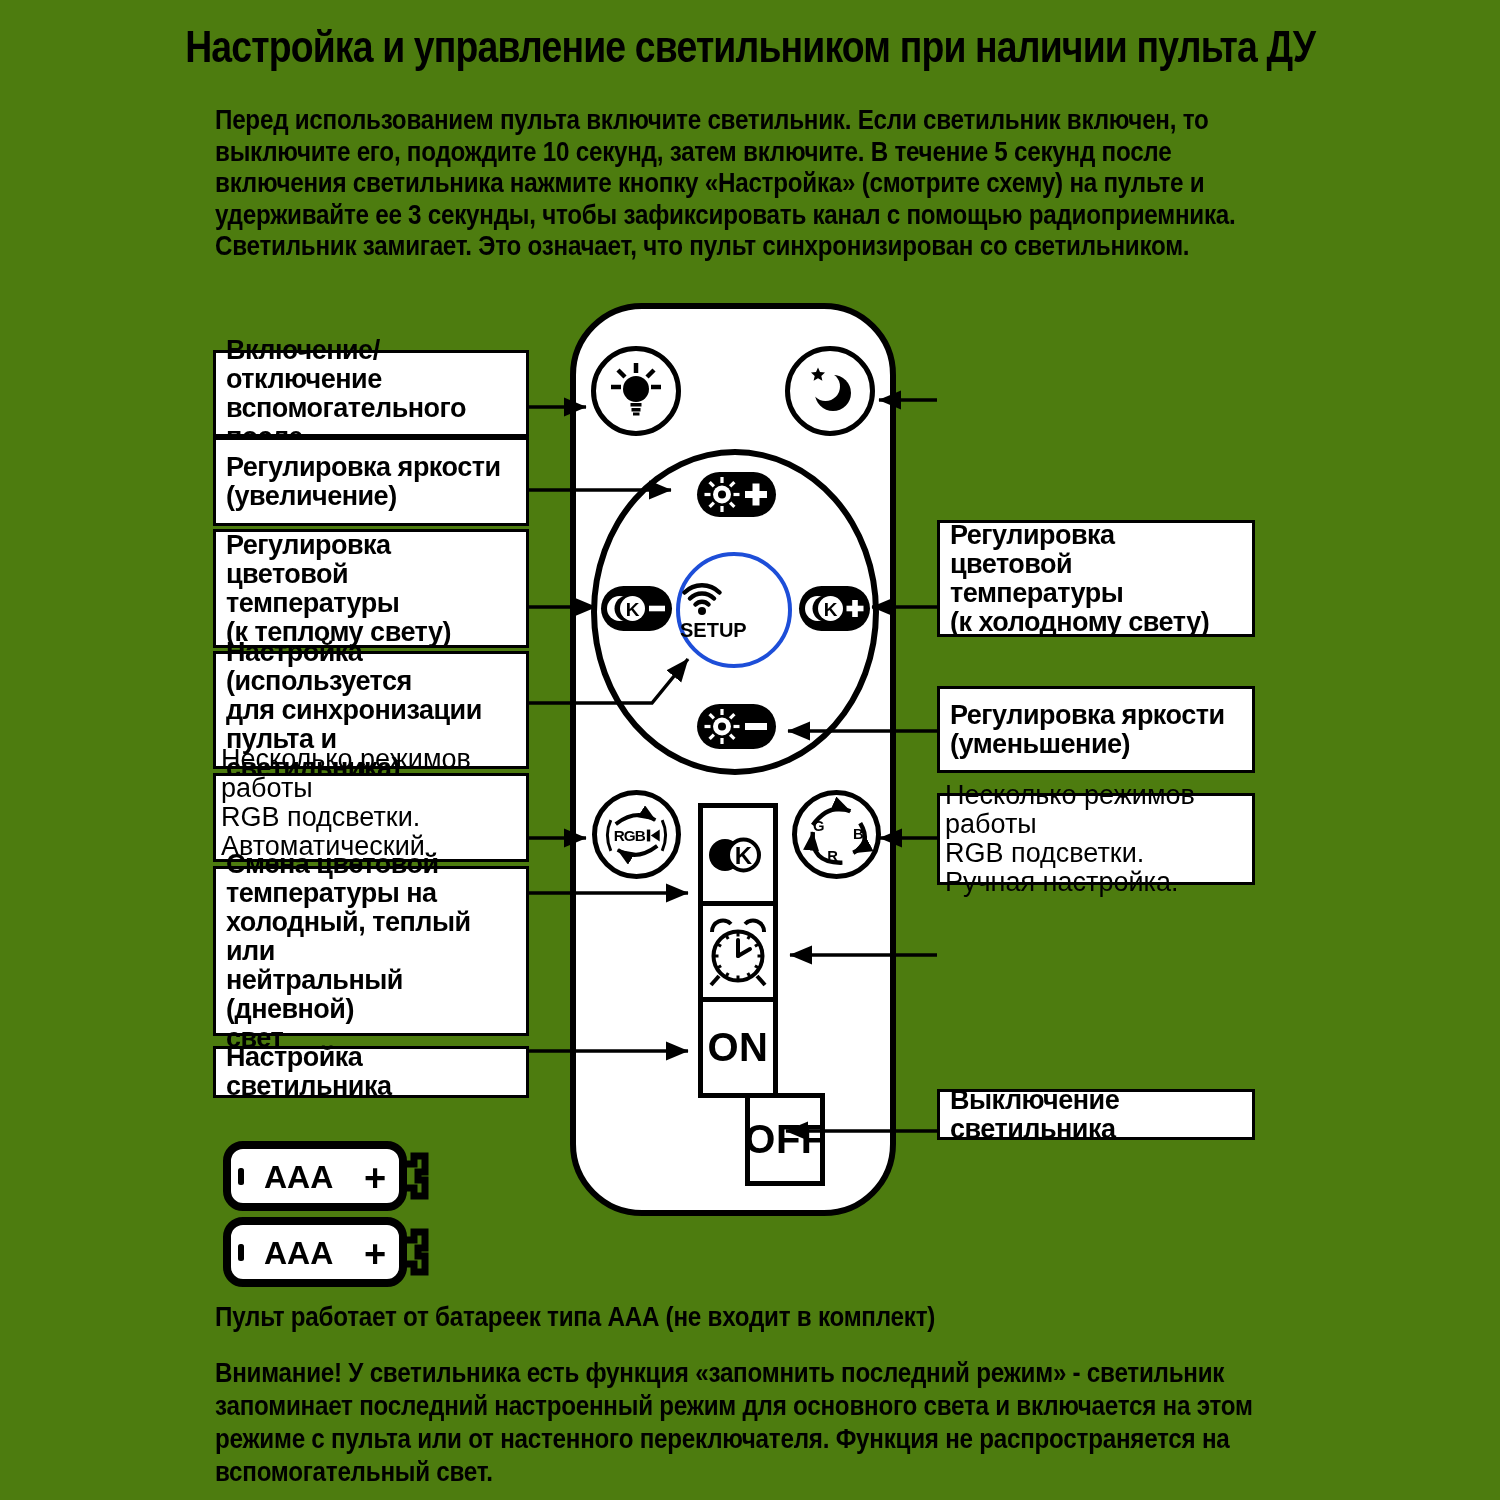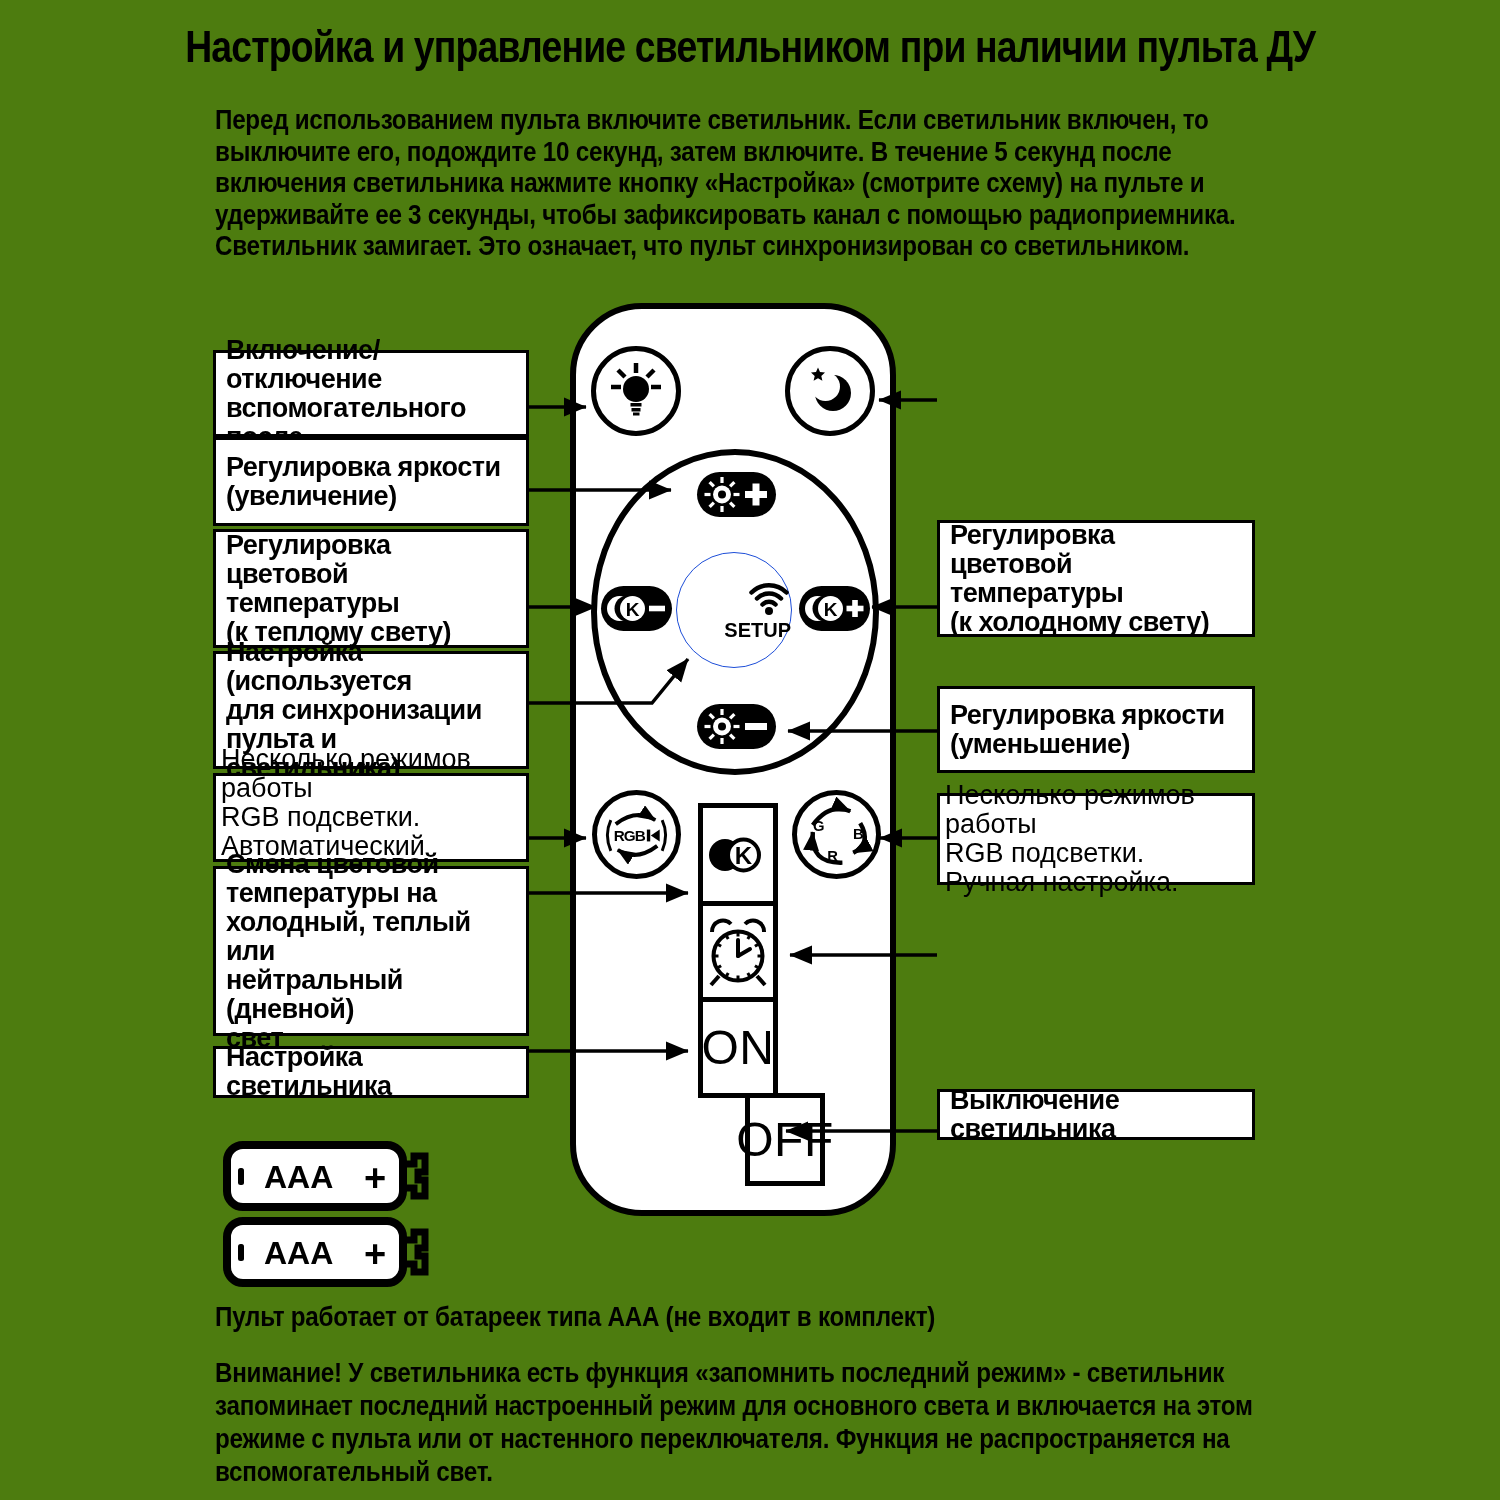--- a/index.html
+++ b/index.html
@@ -12,25 +12,25 @@
   .callout{border:3px solid #000;background:#fff;display:flex;align-items:center;
            padding:4px 10px;font-size:27px;line-height:29px;font-weight:bold;letter-spacing:-0.5px;}
   .callout span{white-space:pre-line;}
   .callout.reg{font-weight:normal;padding:2px 5px;letter-spacing:0;}
   .callout.top{align-items:flex-start;padding-top:6px;padding-left:16px;}
   .remote{border:6px solid #000;border-radius:72px;background:#fff;}
   .bigellipse{border:6px solid #000;border-radius:50%;background:#fff;}
   .circle-btn{border:5px solid #000;border-radius:50%;background:#fff;
               display:flex;align-items:center;justify-content:center;}
   .pill{background:#000;border-radius:23px;display:flex;align-items:center;justify-content:center;}
-  .setup-circle{border:1px solid #1d4ed8;border-radius:50%;background:#fff;display:flex;
-                flex-direction:column;align-items:flex-end;justify-content:center;}
+  .setup-circle{border:4px solid #1d4ed8;border-radius:50%;background:#fff;display:flex;
+                flex-direction:column;align-items:flex-start;justify-content:center;}
   .setup-label{font-size:20px;font-weight:bold;margin-top:3px;}
   .cell{border:5px solid #000;background:#fff;display:flex;align-items:center;justify-content:center;}
-  .onoff{font-size:48px;font-weight:normal;letter-spacing:0.5px;}
+  .onoff{font-size:40px;font-weight:bold;letter-spacing:0.5px;}
   .overlay{position:absolute;left:0;top:0;pointer-events:none;}
   svg{display:block;}
 </style>
 </head>
 <body>
 
 <div class="page">
 
   <svg width="0" height="0" class="abs" aria-hidden="true">
     <defs>

